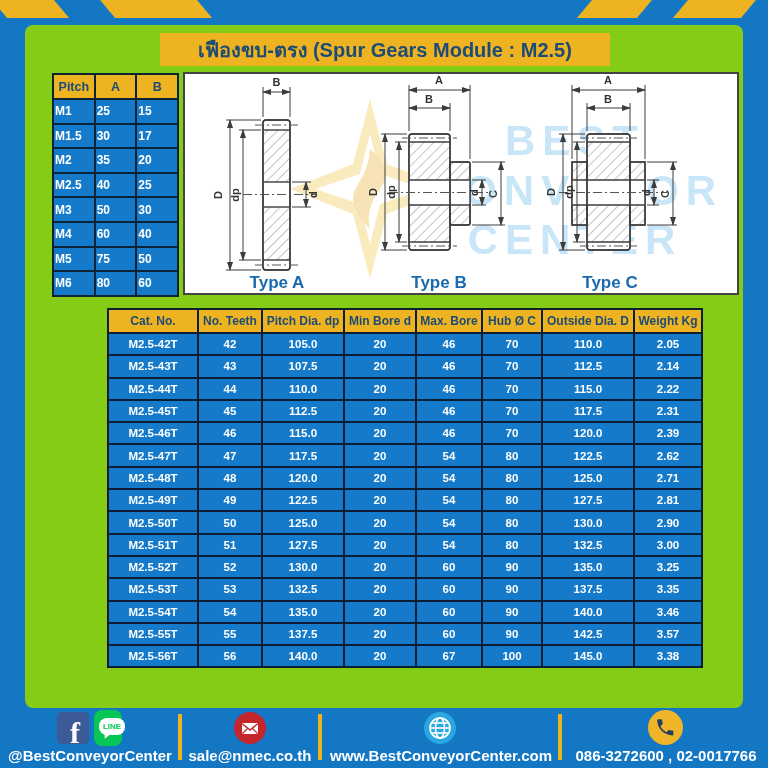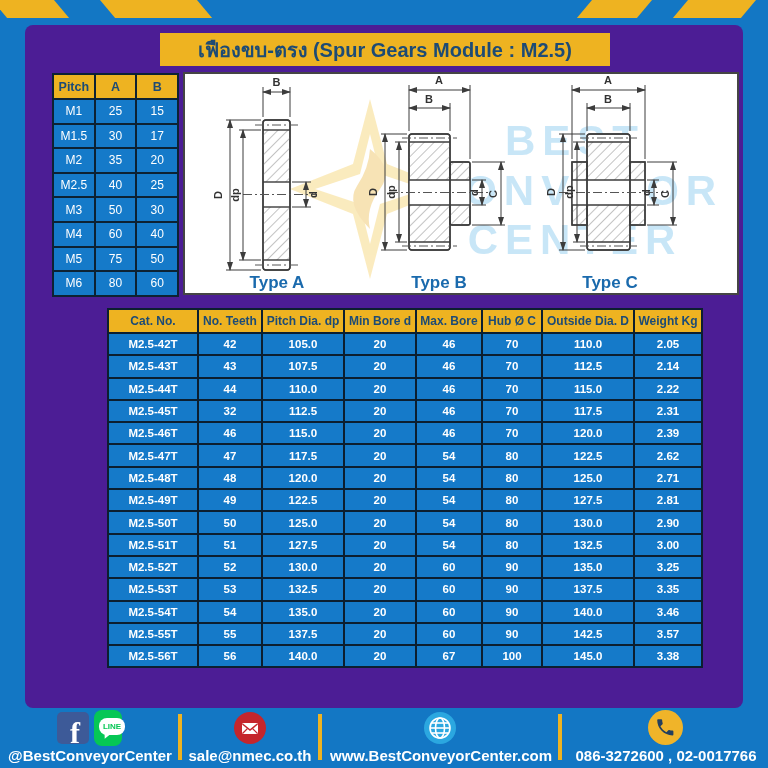--- a/index.html
+++ b/index.html
@@ -6,30 +6,30 @@
   body{width:768px;height:768px;overflow:hidden;font-family:"Liberation Sans","DejaVu Sans",sans-serif;}
   .page{position:relative;width:768px;height:768px;background:#1377c4;}
 
   
   .top-band{position:absolute;top:0;left:0;width:768px;height:18px;overflow:hidden;}
   .stripe{position:absolute;top:0;height:18px;background:#eeb321;}
   .stripe.l{transform:skewX(40deg);transform-origin:0 0;}
   .stripe.r{transform:skewX(-40deg);transform-origin:0 0;}
 
   
-  .card{position:absolute;left:25px;top:25px;width:718px;height:683px;background:#4c1d95;border-radius:8px;}
+  .card{position:absolute;left:25px;top:25px;width:718px;height:683px;background:#84cc16;border-radius:8px;}
 
   .title-box{position:absolute;left:135px;top:8px;width:450px;height:33px;background:#eeb321;
     display:flex;align-items:center;justify-content:center;color:#1d4b75;font-weight:bold;font-size:20px;white-space:nowrap;}
 
   
   table{border-collapse:collapse;table-layout:fixed;}
   .pitch-table{position:absolute;left:27px;top:48px;width:127px;}
   .pitch-table th{background:#eeb321;color:#1d4b75;font-size:12.5px;font-weight:bold;height:21px;border:2px solid #0d2233;text-align:center;margin-left:16px;}
-  .pitch-table td{background:#157ac9;color:#ffffff;font-size:12px;font-weight:normal;height:20.6px;border:2px solid #0d2233;text-align:center;margin-left:13px;}
+  .pitch-table td{background:#157ac9;color:#ffffff;font-size:12px;font-weight:bold;height:20.6px;border:2px solid #0d2233;text-align:left;margin-left:13px;}
 
   
   .diagram-panel{position:absolute;left:158px;top:47px;width:556px;height:223px;background:#fff;border:2px solid #454545;box-sizing:border-box;}
   .wm-text{position:absolute;left:230px;top:42px;width:320px;text-align:center;line-height:1.18;
     font-weight:bold;font-size:42px;letter-spacing:7px;color:rgba(125,195,235,0.42);pointer-events:none;}
   .wm-star{position:absolute;left:100px;top:20px;pointer-events:none;}
   .panel-svg{position:absolute;left:0;top:0;}
 
   
   .main-table{position:absolute;left:63px;top:283px;width:594px;margin-left:19px;}
@@ -340,21 +340,21 @@
             <td>44</td>
             <td>110.0</td>
             <td>20</td>
             <td>46</td>
             <td>70</td>
             <td>115.0</td>
             <td>2.22</td>
           </tr>
           <tr>
             <td>M2.5-45T</td>
-            <td>32</td>
+            <td>45</td>
             <td>112.5</td>
             <td>20</td>
             <td>46</td>
             <td>70</td>
             <td>117.5</td>
             <td>2.31</td>
           </tr>
           <tr>
             <td>M2.5-46T</td>
             <td>46</td>

